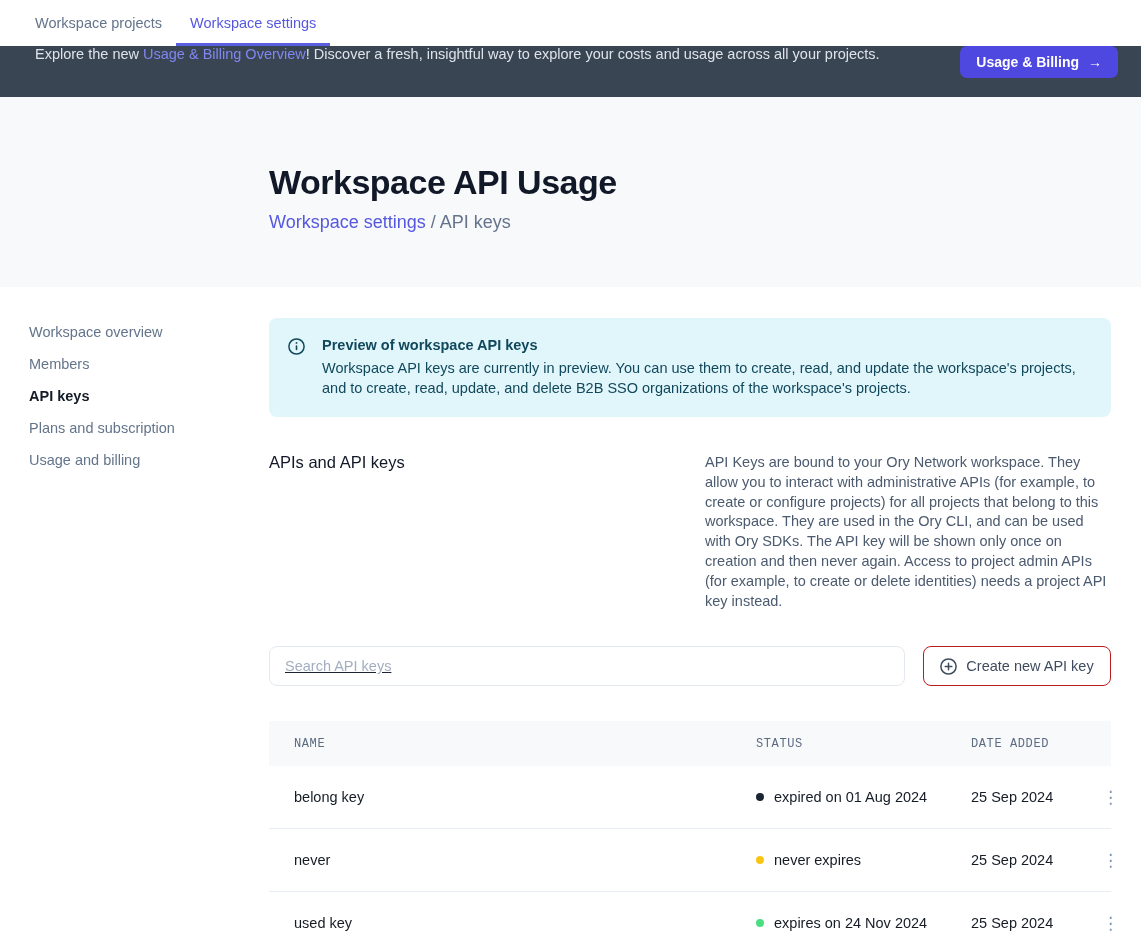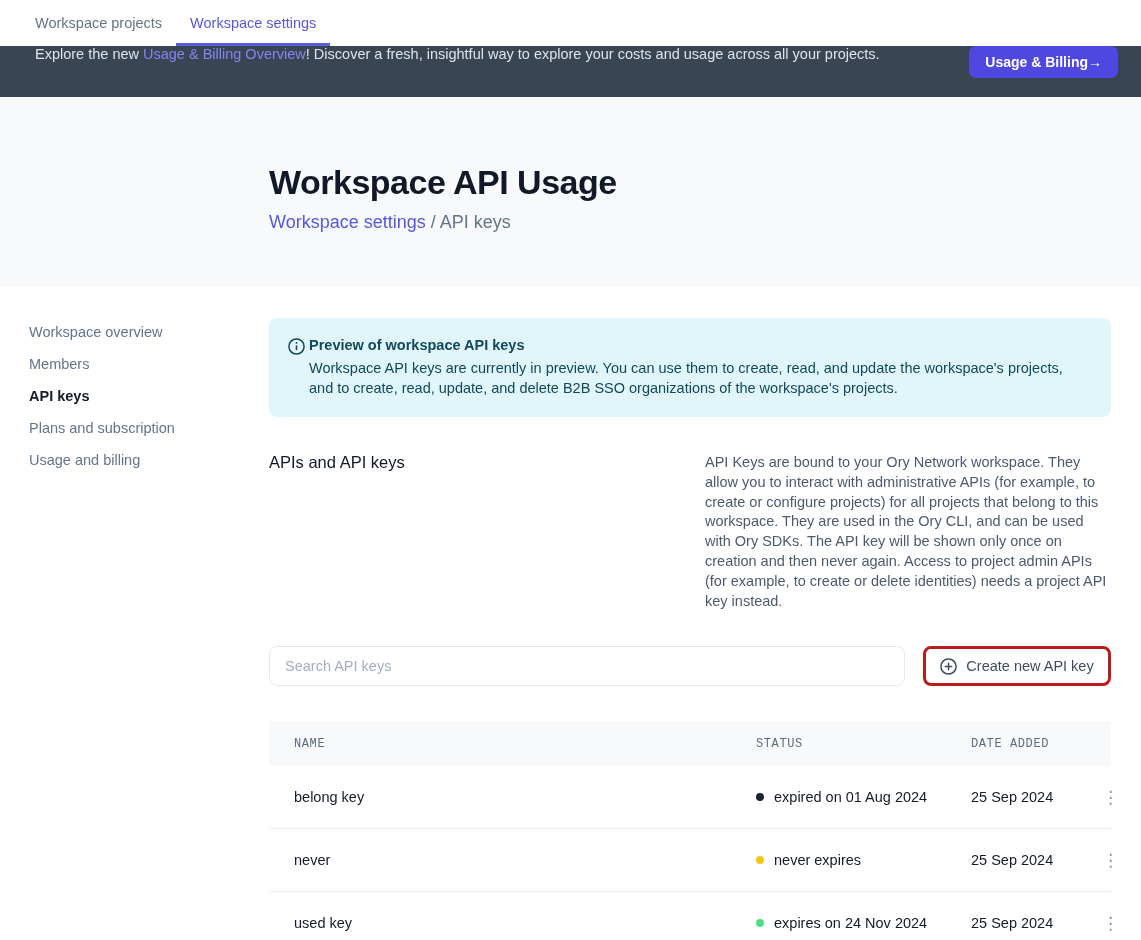--- a/index.html
+++ b/index.html
@@ -33,21 +33,21 @@
     padding: 0 23px 0 35px;
   }
   .banner-text { font-size: 14.5px; color: #dde3ea; flex: 1; }
   .banner-link { color: #8187f0; cursor: pointer; text-decoration: none; }
   .banner-btn {
     background: #4e48e0; color: #ffffff;
     border: none; border-radius: 7px;
     font-family: inherit;
     font-size: 14px; font-weight: 700;
     padding: 8px 16px;
-    display: flex; align-items: center; 
+    display: flex; align-items: center; gap: 9px;
     cursor: pointer;
   }
 
   
   .hero {
     height: 190px; background: #f8f9fb;
     padding: 66px 0 0 269px;
   }
   .hero-title { font-size: 34px; font-weight: 700; letter-spacing: -0.5px; color: #111827; }
   .breadcrumb { margin-top: 10px; font-size: 18px; color: #64748b; }
@@ -62,45 +62,45 @@
     cursor: pointer;
   }
   .side-item.active { color: #141c27; font-weight: 700; }
 
   .main { width: 842px; padding-top: 31px; }
 
   
   .callout {
     background: #e1f6fb; border-radius: 8px;
     padding: 19px 24px 19px 19px;
-    display: flex; gap: 4px;
+    display: flex; gap: 17px;
     color: #11485c;
   }
   .callout-icon { flex-shrink: 0; margin-top: 1px; }
   .callout-title { font-size: 14.5px; font-weight: 700; margin-bottom: 6px; }
   .callout-body { font-size: 14.5px; line-height: 19.5px; }
 
   
   .section-row { display: flex; margin-top: 36px; }
   .section-heading { width: 436px; font-size: 16.5px; font-weight: 400; color: #111827; }
   .section-desc { width: 406px; font-size: 14.5px; line-height: 19.8px; color: #4b5a6e; }
 
   
   .toolbar { display: flex; margin-top: 35px; gap: 18px; }
   .search-input {
     width: 636px; height: 40px;
     border: 1px solid #e4e9f0; border-radius: 8px;
     padding: 0 15px; font-size: 14.5px;
     font-family: inherit; color: #1b2430;
-    outline: none; background: #ffffff;
+    outline: none; background: #ffffff; text-decoration: underline;
   }
   .search-input::placeholder { color: #a3aec0; }
   .create-btn {
     width: 188px; height: 40px;
-    background: #ffffff; border: 3px solid #b91c1c; border-radius: 8px;
+    background: #ffffff; border: 1px solid #b91c1c; border-radius: 8px;
     font-family: inherit; font-size: 14.5px; color: #3f4c5f;
     display: flex; align-items: center; justify-content: center; gap: 9px;
     cursor: pointer;
   }
 
   
   .table { margin-top: 35px; }
   .thead {
     display: grid; grid-template-columns: 462px 215px 125px 1fr;
     align-items: center;

